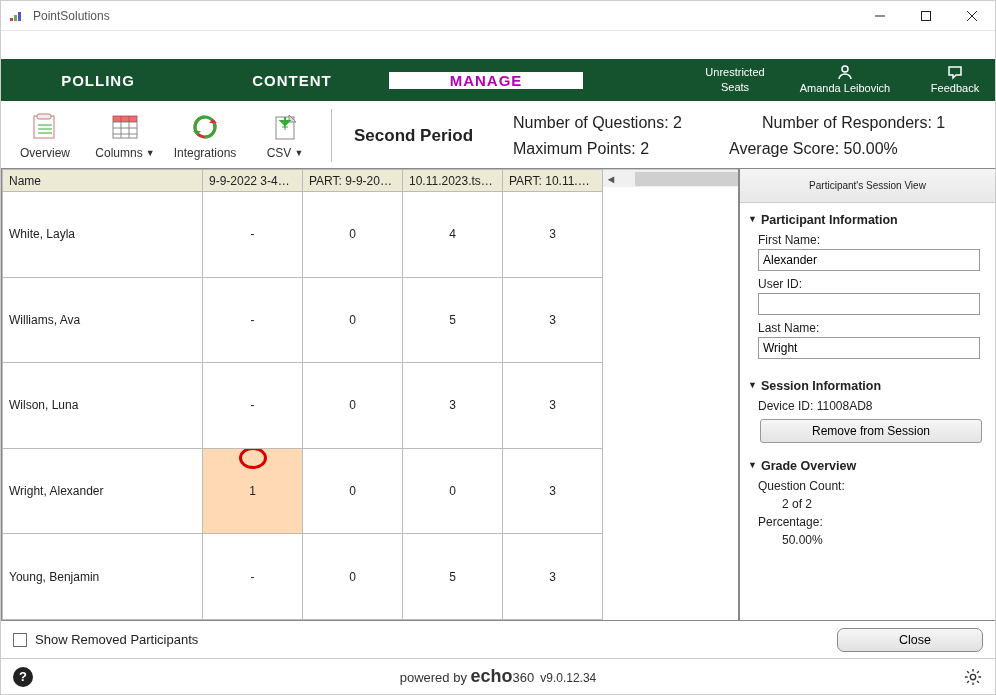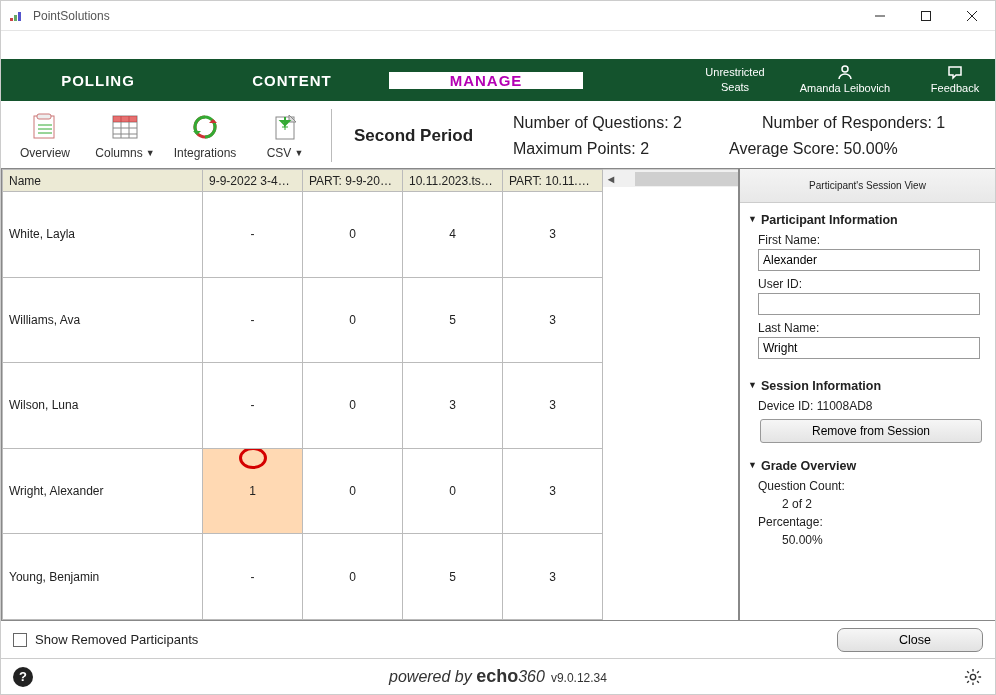--- a/index.html
+++ b/index.html
@@ -72,21 +72,21 @@
   .rpbtn { display:block; width:222px; height:24px; margin:6px 0 2px 10px; background:linear-gradient(#f6f6f6,#e4e4e4); border:1px solid #999; border-radius:3px; font-size:12px; cursor:pointer; }
 
   
   .bottombar { height:38px; border-top:1px solid #888; display:flex; align-items:center; padding:0 12px; gap:8px; background:#fff;}
   .checkbox { width:14px; height:14px; border:1px solid #666; background:#fff; display:inline-block; }
   .closebtn { margin-left:auto; width:146px; height:24px; background:linear-gradient(#f6f6f6,#e2e2e2); border:1px solid #888; border-radius:7px; font-size:12.5px; cursor:pointer;padding-left:16px; }
 
   .footer { height:36px; border-top:1px solid #ccc; display:flex; align-items:center; padding:0 12px; font-size:13px; color:#333; }
   .footer .helpicon { width:20px; height:20px; border-radius:50%; background:#222; color:#fff; display:flex; align-items:center; justify-content:center; font-weight:700; font-size:13px; cursor:pointer;}
   .footer .brand { flex:1; text-align:center; }
-  .footer .brand .p1 { font-style:italic; font-weight:300; font-size:16px; letter-spacing:0px;}
+  .footer .brand .p1 { font-weight:300; font-size:13px; letter-spacing:0px;}
   .footer .brand .p2 { font-weight:800; font-size:18px; }
   .footer .brand .ver { font-size:12px; margin-left:6px;}
   .footer .gear { width:20px; height:20px; display:flex; align-items:center; justify-content:center; cursor:pointer;}
   .footer .gear svg { width:18px; height:18px; stroke:#333; fill:none; stroke-width:1.5;}
 
   .gridfill { flex:1; background:#dedede; }
 </style>
 </head>
 <body>
 

